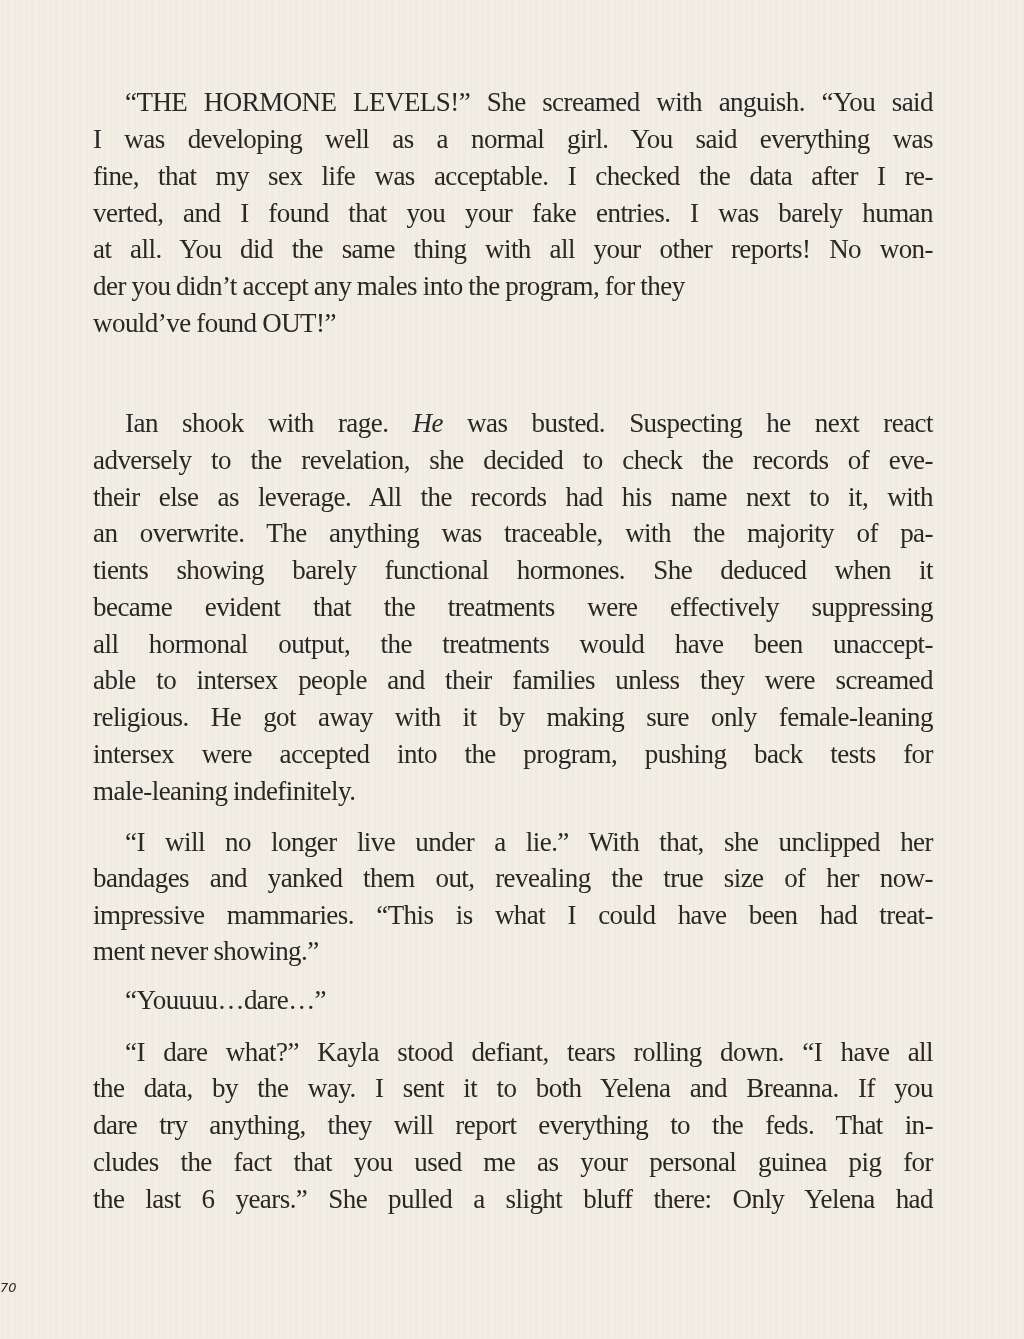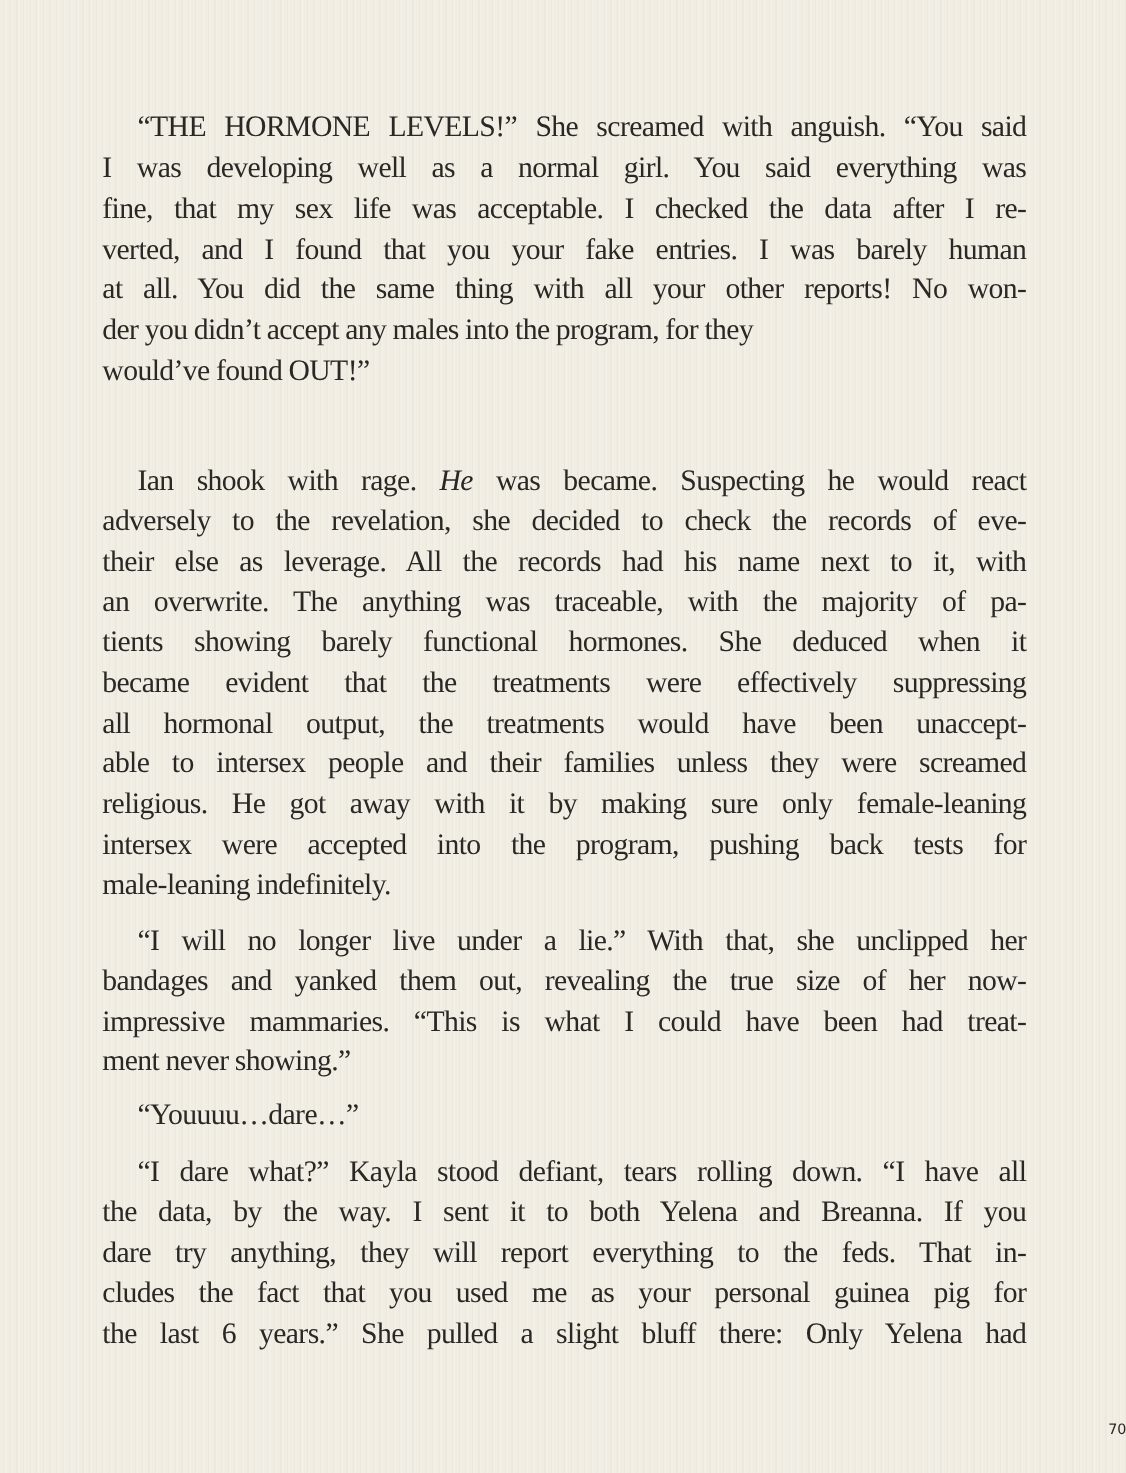--- a/index.html
+++ b/index.html
@@ -4,63 +4,64 @@
   <style>
     html, body { margin: 0; padding: 0; }
     body {
       width: 1024px; height: 1339px; overflow: hidden;
       background-color: #f1ede3;
       background-image: repeating-linear-gradient(90deg, rgba(255,255,255,0.0) 0px, rgba(255,255,255,0.0) 3px, rgba(200,192,172,0.10) 3px, rgba(200,192,172,0.10) 4px, rgba(255,255,255,0.12) 4px, rgba(255,255,255,0.12) 6px);
       position: relative;
       font-family: "DejaVu Serif", "Liberation Serif", serif;
       color: #2a2724;
     }
-    .page { position: absolute; left: 0; top: 13px; width: 1024px; height: 1115px; }
+    .page { position: absolute; left: 0; top: 0; width: 1024px; height: 1115px; }
     .line {
       position: absolute;
       left: 93px;
       width: 840px;
       font-size: 24.5px;
       line-height: 30px;
       height: 30px;
       white-space: nowrap;
       letter-spacing: -0.55px;
       word-spacing: -0.5px;
       font-family: "Liberation Serif", "DejaVu Serif", serif;
       font-size: 27px;
     }
     .line.indent { left: 125px; width: 808px; }
     .line.justify { text-align: justify; text-align-last: justify; }
     .em { font-style: italic; }
     .page-number {
       position: absolute;
       left: 0; width: 1024px; top: 1280px;
-      text-align: right;
+      text-align: left;
       font-family: "DejaVu Sans", "Liberation Sans", sans-serif;
       font-size: 13px;
       color: #2a2724;
+      font-style: italic;
     }
   </style>
 </head>
 <body>
 
 <div class="page">
 
   <div>
     <div class="line indent justify" style="top:87px">“THE HORMONE LEVELS!” She screamed with anguish. “You said</div>
     <div class="line justify" style="top:124px">I was developing well as a normal girl. You said everything was</div>
     <div class="line justify" style="top:161px">fine, that my sex life was acceptable. I checked the data after I re-</div>
     <div class="line justify" style="top:198px">verted, and I found that you your fake entries. I was barely human</div>
     <div class="line justify" style="top:234px">at all. You did the same thing with all your other reports! No won-</div>
     <div class="line" style="top:271px">der you didn’t accept any males into the program, for they</div>
     <div class="line" style="top:308px">would’ve found OUT!”</div>
   </div>
 
   <div>
-    <div class="line indent justify" style="top:408px"><span>Ian shook with rage. </span><span class="em">He</span><span> was became. Suspecting he would react</span></div>
+    <div class="line indent justify" style="top:408px"><span>Ian shook with rage. </span><span class="em">He</span><span> was busted. Suspecting he next react</span></div>
     <div class="line justify" style="top:445px">adversely to the revelation, she decided to check the records of eve-</div>
     <div class="line justify" style="top:482px">their else as leverage. All the records had his name next to it, with</div>
     <div class="line justify" style="top:518px">an overwrite. The anything was traceable, with the majority of pa-</div>
     <div class="line justify" style="top:555px">tients showing barely functional hormones. She deduced when it</div>
     <div class="line justify" style="top:592px">became evident that the treatments were effectively suppressing</div>
     <div class="line justify" style="top:629px">all hormonal output, the treatments would have been unaccept-</div>
     <div class="line justify" style="top:665px">able to intersex people and their families unless they were screamed</div>
     <div class="line justify" style="top:702px">religious. He got away with it by making sure only female-leaning</div>
     <div class="line justify" style="top:739px">intersex were accepted into the program, pushing back tests for</div>
     <div class="line" style="top:776px">male-leaning indefinitely.</div>

